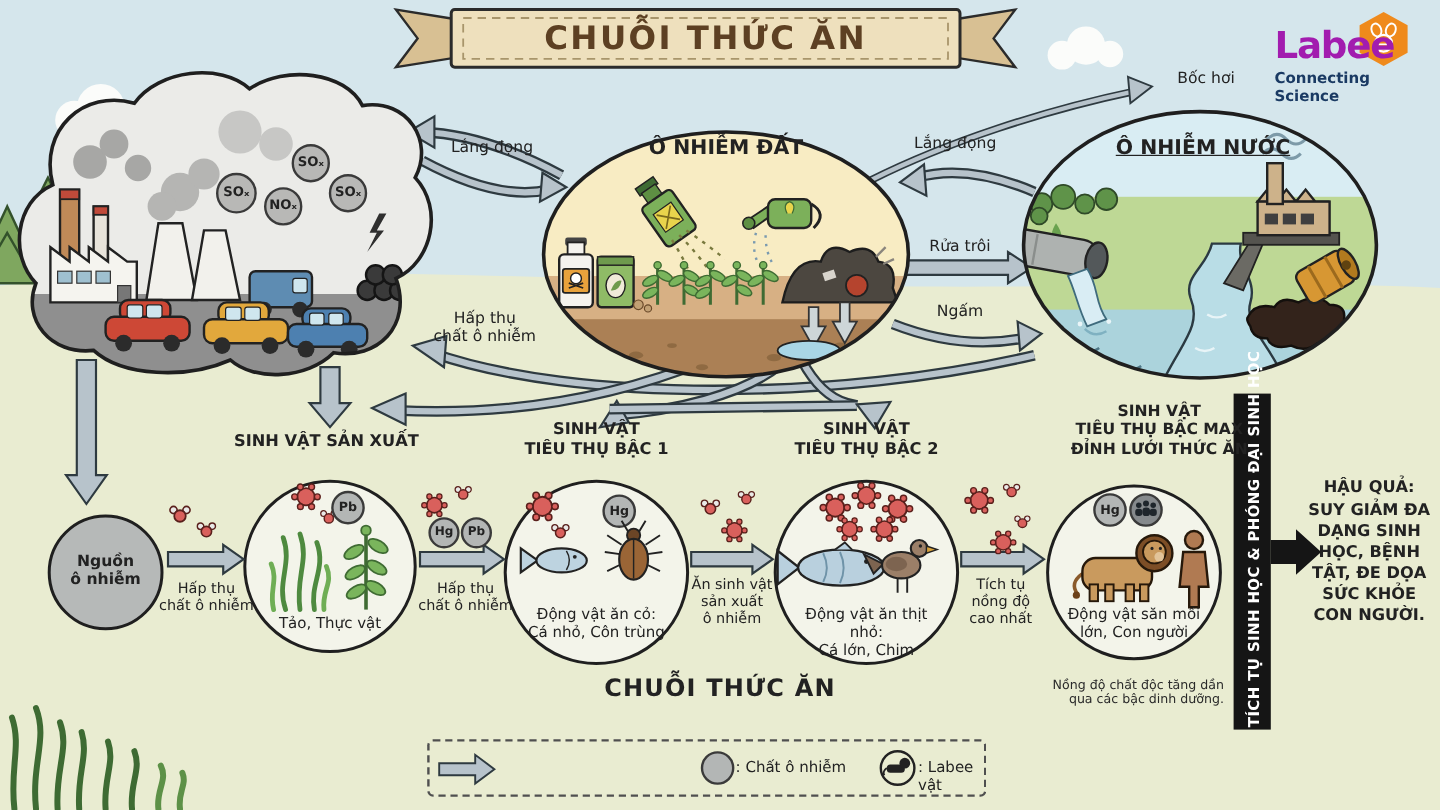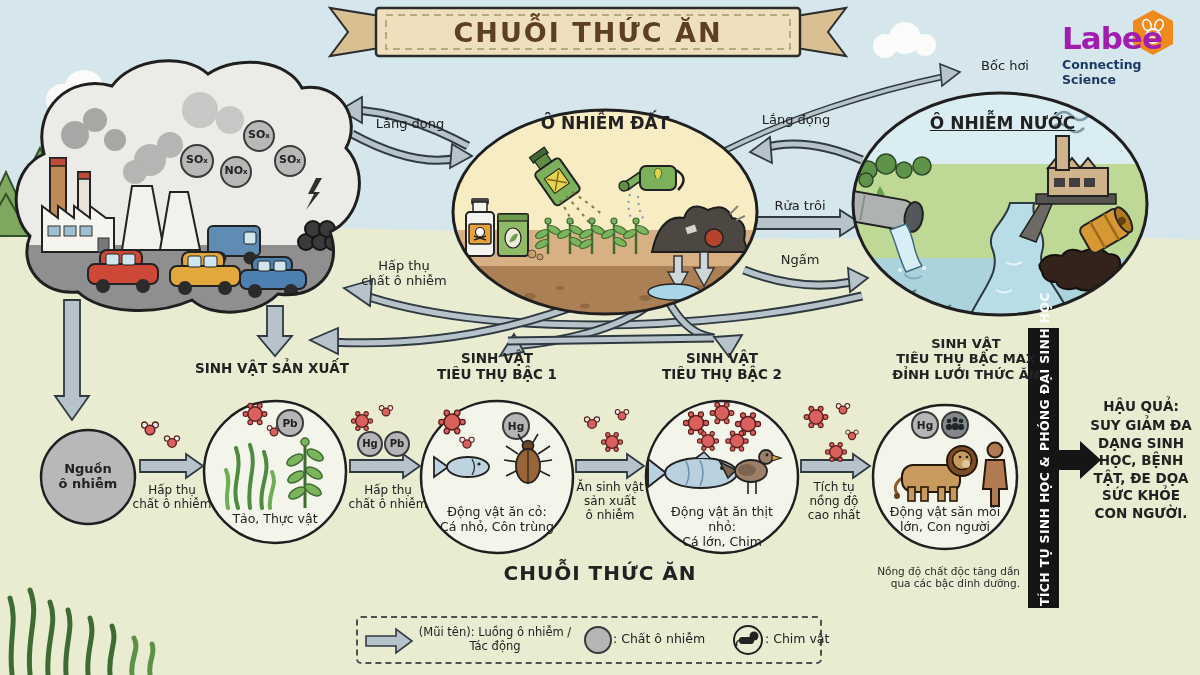--- a/index.html
+++ b/index.html
@@ -564,18 +564,16 @@
 TẬT, ĐE DỌA
 SỨC KHỎE
 CON NGƯỜI.</div>
 
 <div class="t" style="left:850px;top:565px;width:170px;font-size:10.5px;text-align:right;color:#2a2a2a;">Nồng độ chất độc tăng dần
 qua các bậc dinh dưỡng.</div>
 
 <div class="t b c" style="left:450px;top:562px;width:300px;font-size:20px;letter-spacing:1px;">CHUỖI THỨC ĂN</div>
 
 <div class="legendbox"></div>
-<div class="t c" style="left:414px;top:626px;width:162px;font-size:11.5px;">(Mũi tên): Luồng ô nhiễm /
-Tác động</div>
 <div class="t" style="left:613px;top:632px;width:110px;font-size:12.5px;">: Chất ô nhiễm</div>
-<div class="t" style="left:765px;top:632px;width:70px;font-size:12.5px;">: Chim vật</div>
+<div class="t" style="left:765px;top:632px;width:70px;font-size:12.5px;">: Labee vật</div>
 
 </div>
 
 </body></html>

